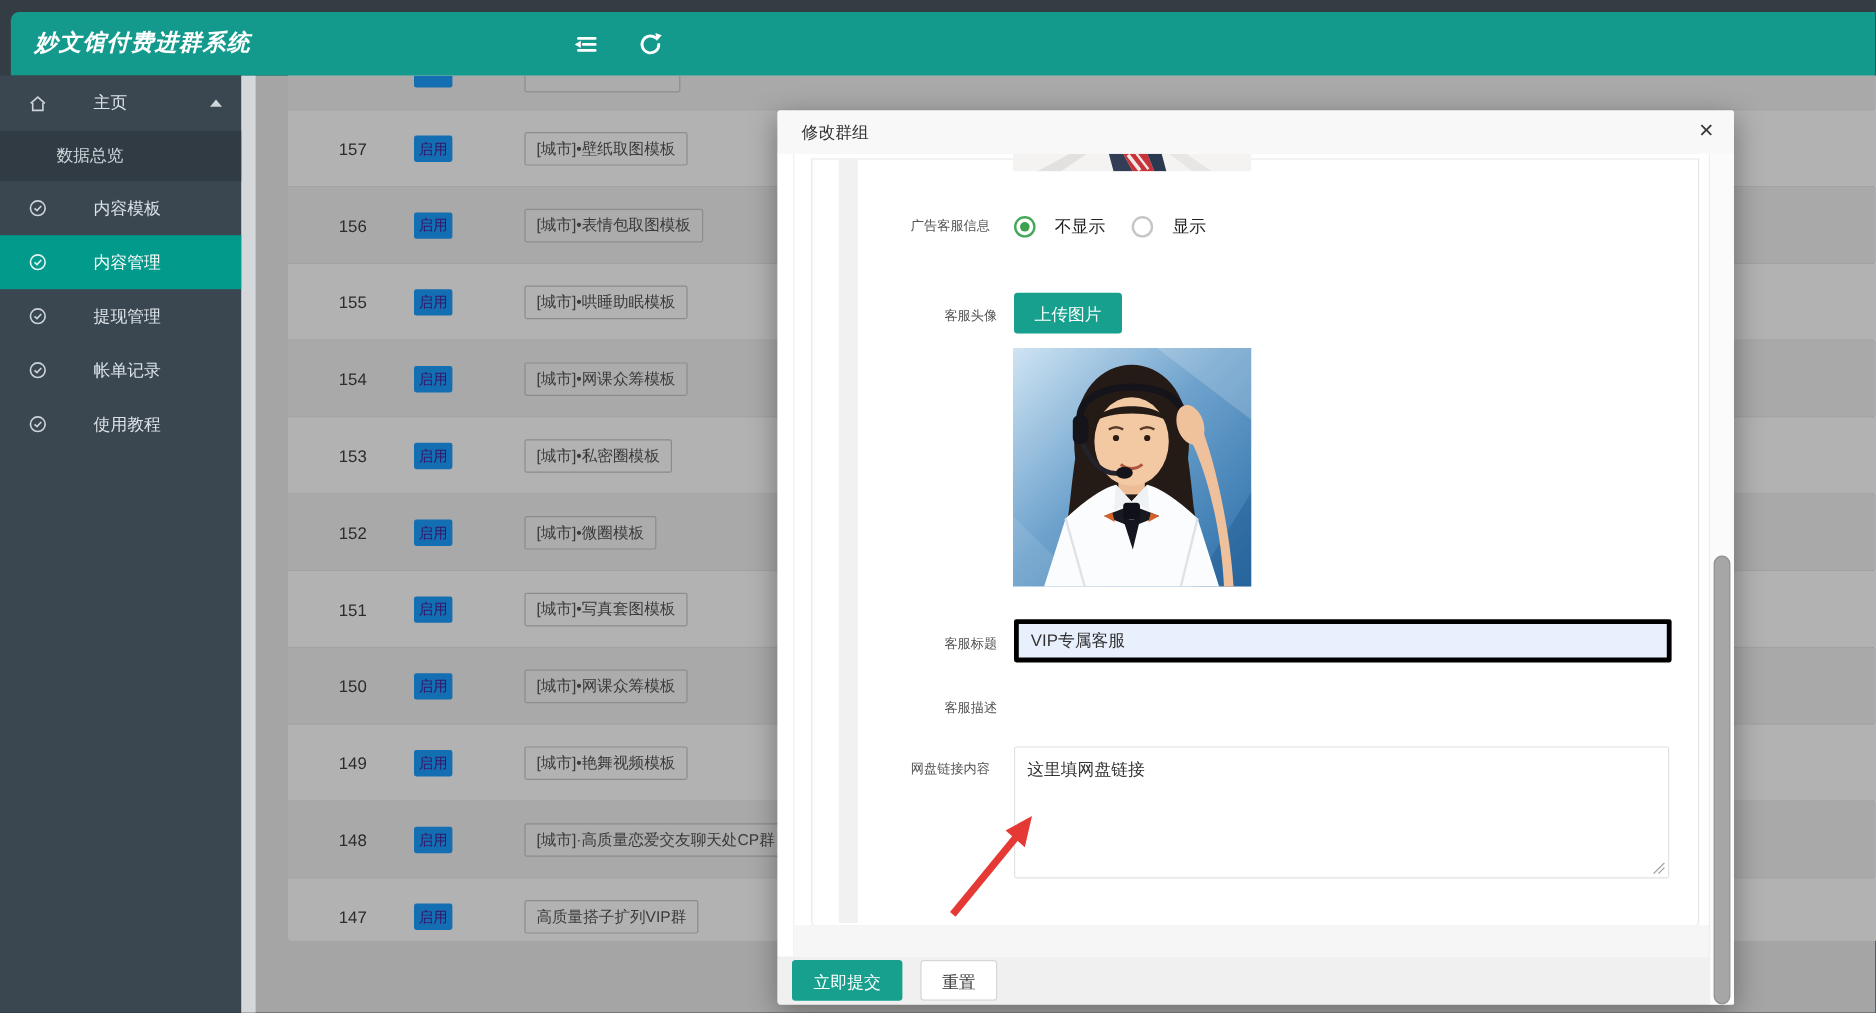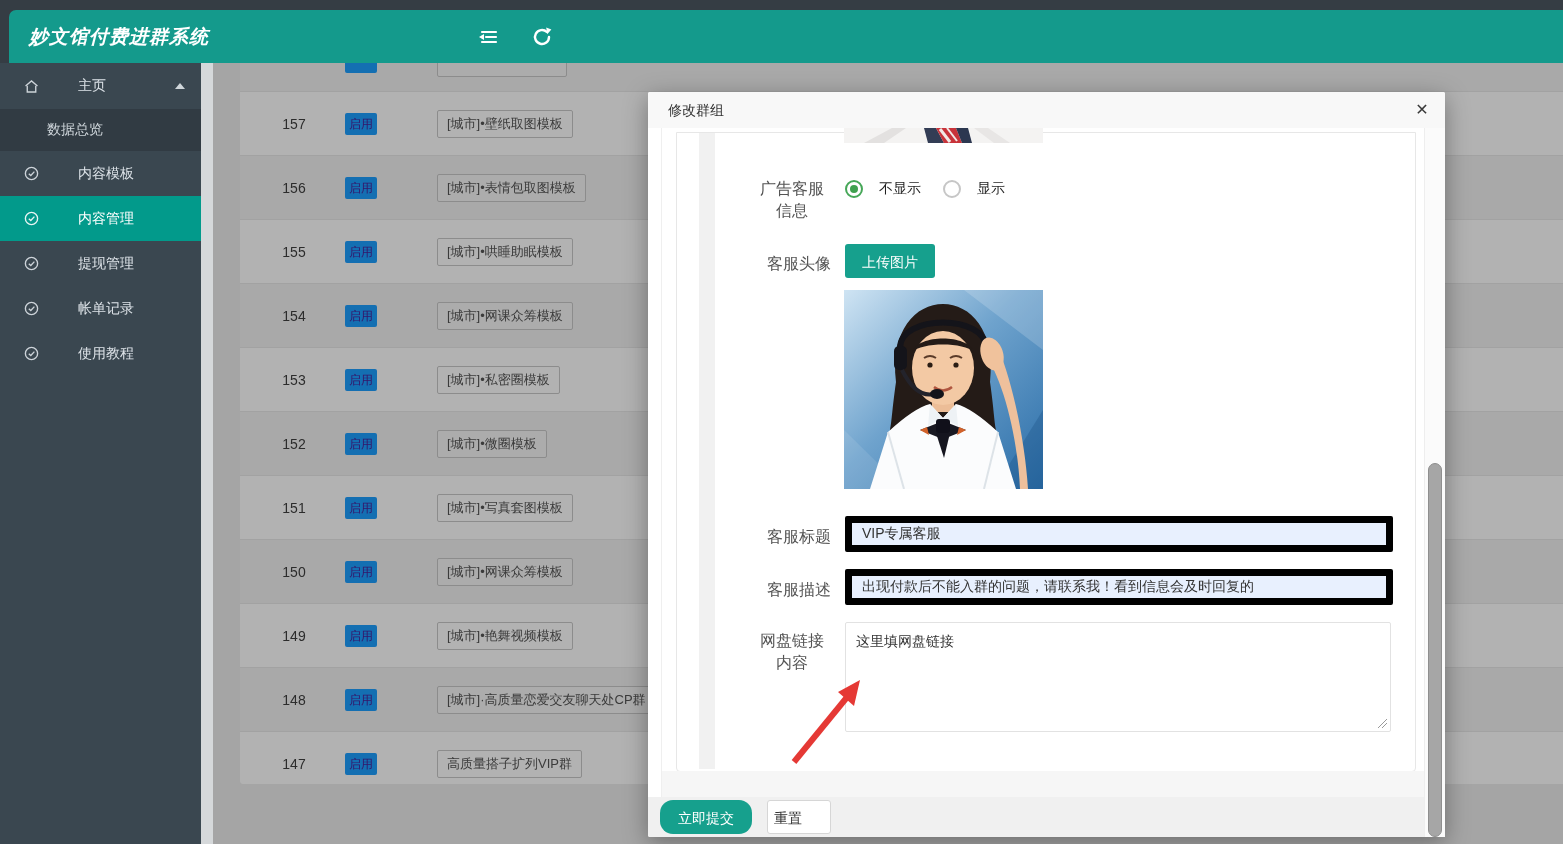--- a/index.html
+++ b/index.html
@@ -49,42 +49,42 @@
   .m-title-text{position:absolute;left:20px;line-height:36px;font-size:14px;color:#333;}
   .m-close{position:absolute;right:12px;top:7px;width:22px;height:22px;line-height:22px;text-align:center;
            font-size:16px;color:#3a3a3a;cursor:pointer;}
   .m-body{position:absolute;left:0;top:36px;right:0;bottom:40px;background:#fff;overflow:hidden;}
   .m-line-left{position:absolute;left:13px;top:0;bottom:0;border-left:1px solid #efefef;}
   .m-card{position:absolute;left:28px;top:4px;width:738px;height:638px;border:1px solid #e7e7e7;border-radius:0 0 4px 4px;}
   .m-gutter{position:absolute;left:51px;top:5px;width:16px;height:636px;background:#f1f1f1;}
   .m-band{position:absolute;left:14px;top:643px;width:763px;height:26px;background:#f6f6f6;}
   .m-footer{position:absolute;left:0;bottom:0;right:0;height:40px;background:#f0f0f0;border-radius:0 0 2px 2px;}
   .btn-submit{position:absolute;left:12px;top:3px;width:92px;height:34px;background:#16a08d;color:#fff;border:none;
-              border-radius:13px;font-size:14px;text-align:center;line-height:34px;cursor:pointer;font-family:inherit;}
+              border-radius:3px;font-size:14px;text-align:center;line-height:34px;cursor:pointer;font-family:inherit;}
   .btn-reset{position:absolute;left:119px;top:3px;width:64px;height:34px;background:#ffffff;color:#333;
-             border:1px solid #d6d6d6;border-radius:3px;font-size:14px;text-align:left;line-height:32px;cursor:pointer;box-sizing:border-box;font-family:inherit;}
+             border:1px solid #d6d6d6;border-radius:3px;font-size:14px;text-align:center;line-height:32px;cursor:pointer;box-sizing:border-box;font-family:inherit;}
   .m-scroll{position:absolute;top:36px;right:0;bottom:0;width:20px;background:#fbfbfb;border-left:1px solid #eeeeee;z-index:8;}
   .m-thumb{position:absolute;left:3px;right:3px;top:335px;height:372px;background:#a6a6a6;border:1px solid #8f8f8f;border-radius:7px;cursor:pointer;}
 
   
-  .f-label{position:absolute;left:105px;width:78px;font-size:16px;color:#545454;line-height:22px;}
+  .f-label{position:absolute;left:105px;width:78px;font-size:11px;color:#545454;line-height:22px;}
   .f-label.single{text-align:right;}
   .f-label.wrapped{text-align:center;}
   .radio-row{position:absolute;display:flex;align-items:center;cursor:pointer;}
   .radio-circle{width:18px;height:18px;border-radius:50%;box-sizing:border-box;background:#fff;position:relative;}
   .radio-circle.sel{border:2px solid #46a758;}
   .radio-circle.unsel{border:2px solid #c6c6c6;}
   .radio-dot{position:absolute;left:50%;top:50%;width:8px;height:8px;margin:-4px 0 0 -4px;border-radius:50%;background:#3fa14f;}
   .radio-label{margin-left:16px;font-size:14px;color:#1f1f1f;}
   .btn-upload{position:absolute;left:197px;top:116px;width:90px;height:34px;background:#16a08d;color:#fff;border:none;
               border-radius:3px;font-size:14px;line-height:34px;text-align:center;cursor:pointer;font-family:inherit;}
   .photo{position:absolute;left:196px;top:162px;width:199px;height:199px;overflow:hidden;}
   .photo-partial{position:absolute;left:196px;top:0;width:199px;height:15px;overflow:hidden;}
   .f-input{position:absolute;left:197px;width:548px;height:36px;box-sizing:border-box;background:#e8f0fe;
-           border:7px solid #000000;border-radius:2px;font-size:14px;color:#333;padding:0 10px;font-family:inherit;}
+           border:4px solid #000000;border-radius:2px;font-size:14px;color:#333;padding:0 10px;font-family:inherit;}
   .f-textarea{position:absolute;left:197px;top:494px;width:546px;height:110px;box-sizing:border-box;background:#fff;
               border:1px solid #e2e2e2;border-radius:2px;font-size:14px;color:#333;padding:8px 10px;resize:none;font-family:inherit;line-height:20px;}
   .resize-grip{position:absolute;left:728px;top:589px;width:12px;height:12px;pointer-events:none;}
   .arrow-annot{position:absolute;left:138px;top:540px;width:92px;height:102px;z-index:9;pointer-events:none;}
 </style>
 </head>
 <body>
 
 <div class="stage">
 
@@ -335,21 +335,20 @@
           <polygon points="92,143 106,143 100,168" fill="#15151f"></polygon>
 
           <ellipse cx="148" cy="64" rx="11" ry="17" transform="rotate(-18 148 64)" fill="#f0c29c"></ellipse>
         </svg>
       </div>
 
       <div class="f-label single" style="top:398px;">客服标题</div>
       <input class="f-input" style="top: 388px;" value="VIP专属客服">
 
       <div class="f-label single" style="top:451px;">客服描述</div>
-      <input class="f-input" style="top: 441px;" value="出现付款后不能入群的问题，请联系我！看到信息会及时回复的">
 
       <div class="f-label wrapped" style="top:502px;">网盘链接内容</div>
       <textarea class="f-textarea" style="">这里填网盘链接</textarea>
       <svg class="resize-grip" viewBox="0 0 12 12">
         <line x1="2" y1="11" x2="11" y2="2" stroke="#9a9a9a" stroke-width="1"></line>
         <line x1="6" y1="11" x2="11" y2="6" stroke="#9a9a9a" stroke-width="1"></line>
       </svg>
 
       <svg class="arrow-annot" viewBox="0 0 92 102">
         <line x1="8" y1="94" x2="62" y2="28" stroke="#e53935" stroke-width="6"></line>

